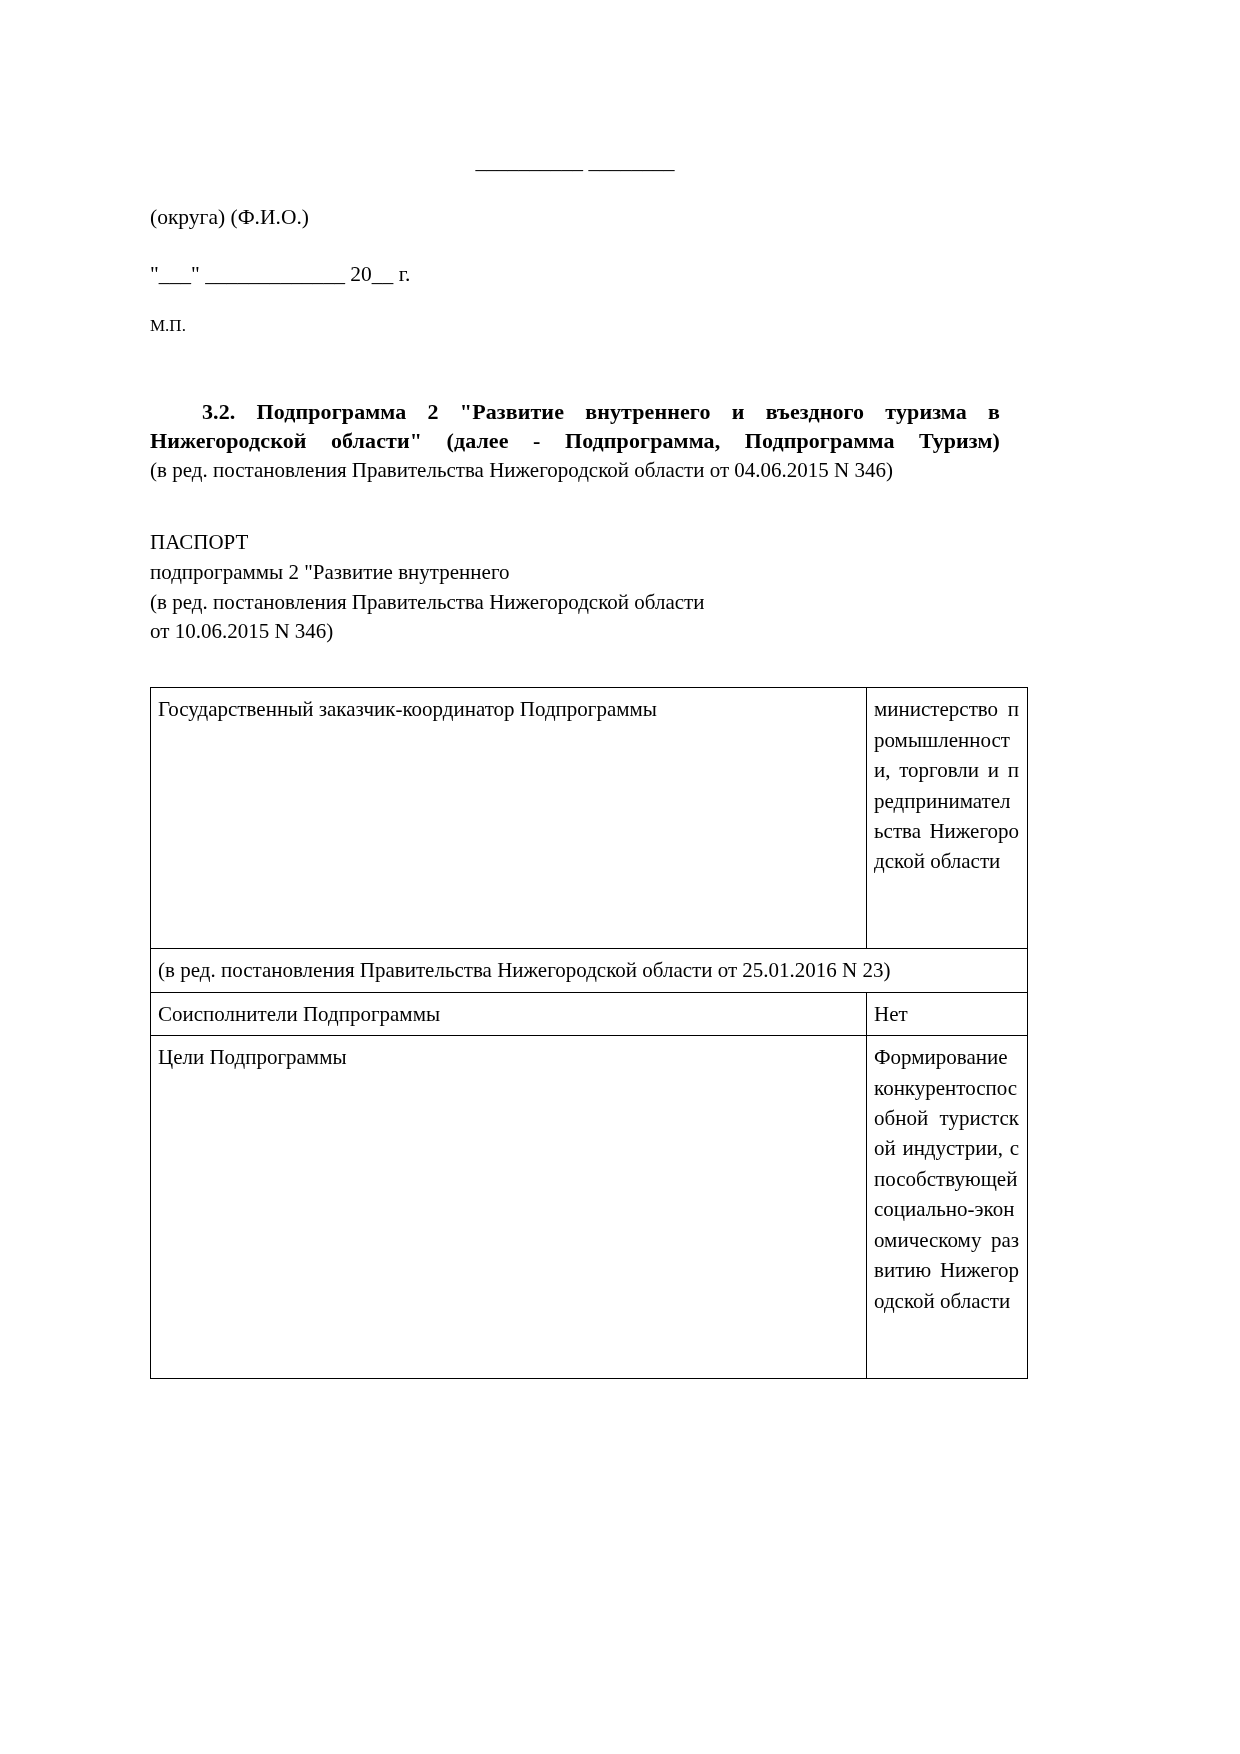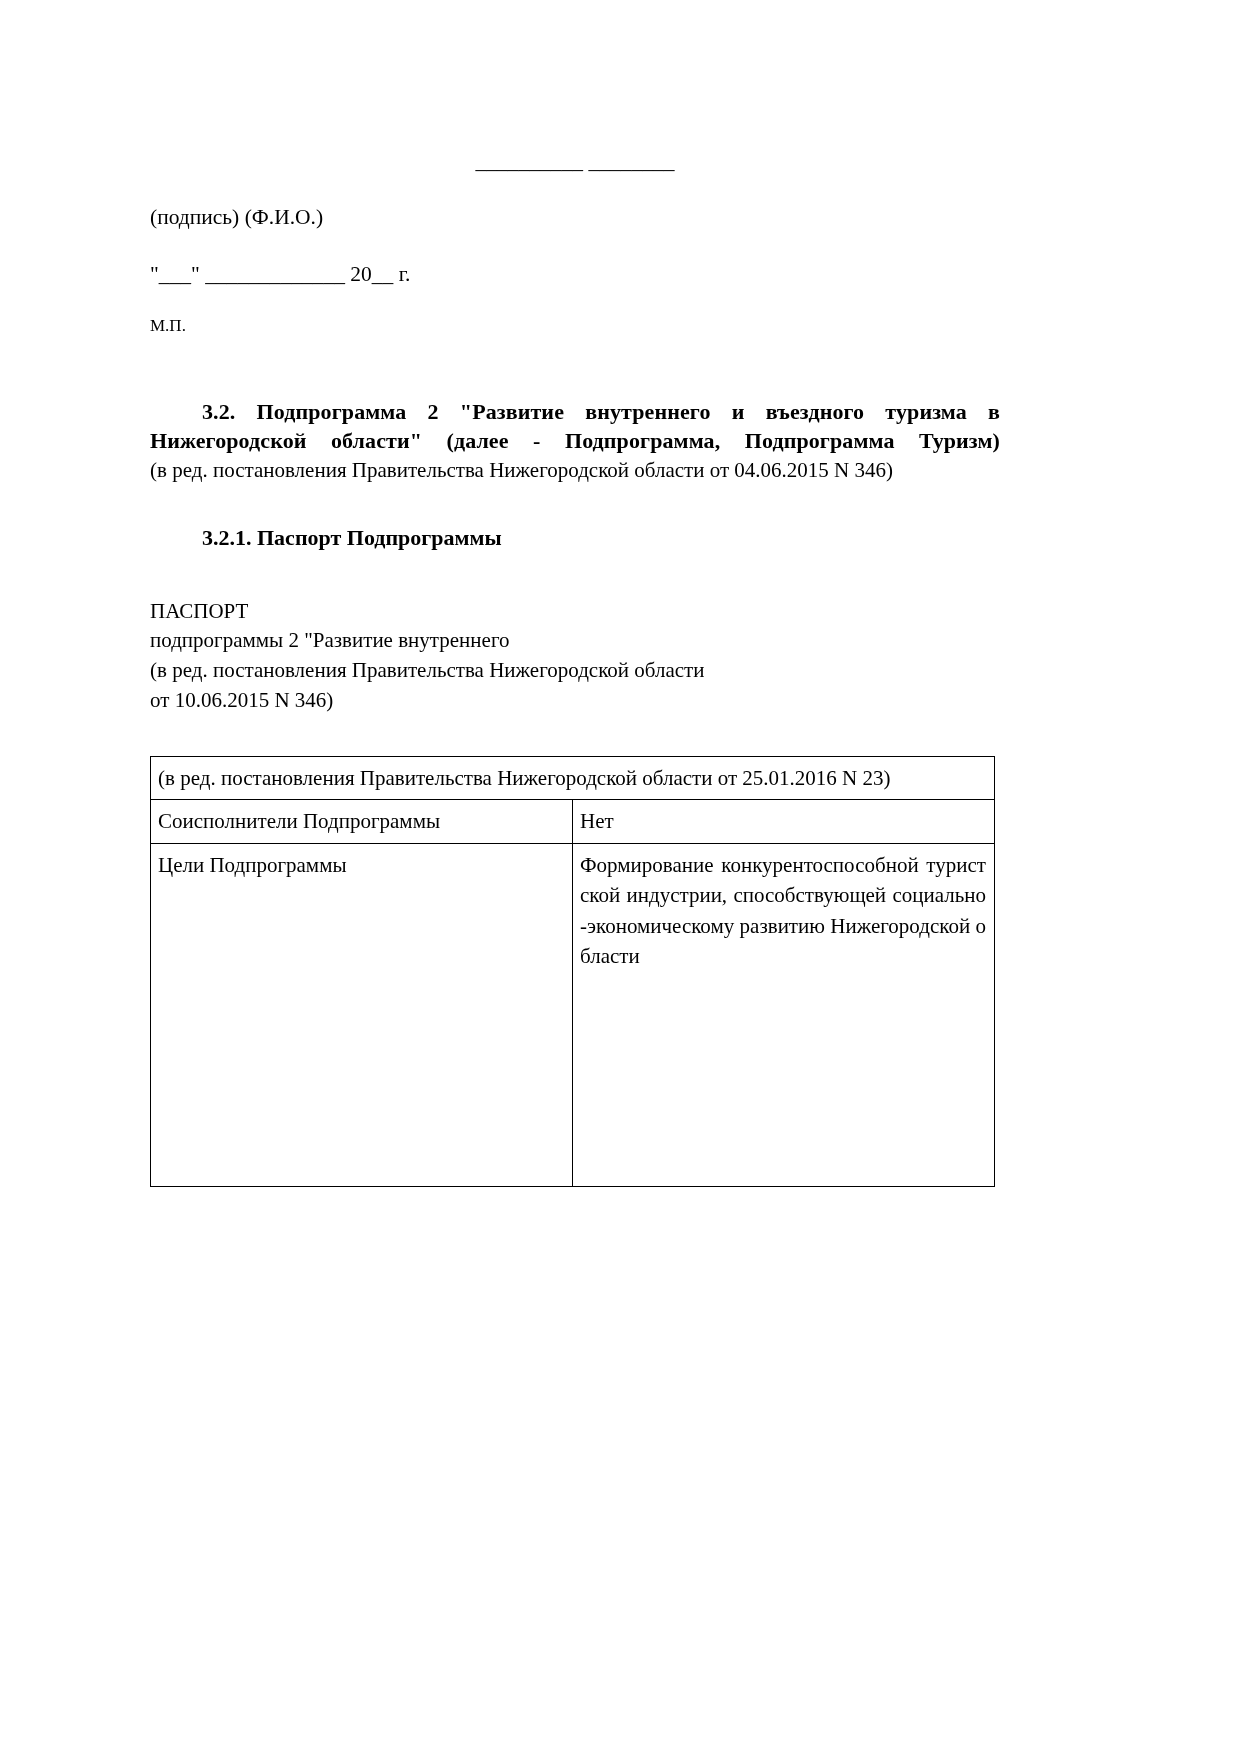--- a/index.html
+++ b/index.html
@@ -136,44 +136,47 @@
 </head>
 <body>
 
 <div class="page" data-interactable="false">
   <div class="doc-body" data-interactable="false">
 
     <section data-interactable="false">
 
       <p class="sign-rule" data-interactable="false">__________ ________</p>
 
-      <p class="sign-small" data-interactable="false">(подпись) (Ф.И.О.)</p>
+      <p class="sign-small" data-interactable="false">(округа) (Ф.И.О.)</p>
 
       <p class="sign-date" data-interactable="false">"___" _____________ 20__ г.</p>
 
       <p class="mp" data-interactable="false">М.П.</p>
     </section>
 
     <section data-interactable="false">
       <h2 class="sub-heading" data-interactable="false"><span data-interactable="false">3.2. Подпрограмма 2 "Развитие внутреннего и въездного туризма в</span><span class="l2" data-interactable="false">Нижегородской области" (далее - Подпрограмма, Подпрограмма Туризм)</span></h2>
 
       <p class="ed-note" data-interactable="false">(в ред. постановления Правительства Нижегородской области от 04.06.2015 N 346)</p>
     </section>
 
-    <h3 class="passport-heading" data-interactable="false">3.2.1. Паспорт Подпрограммы</h3>
 
     <div class="passport-caption" data-interactable="false">
       <div data-interactable="false">ПАСПОРТ</div>
       <div data-interactable="false">подпрограммы 2 "Развитие внутреннего</div>
       <div data-interactable="false">(в ред. постановления Правительства Нижегородской области</div>
       <div data-interactable="false">от 10.06.2015 N 346)</div>
     </div>
 
     <table class="passport-table" data-interactable="false">
       <tbody>
+        <tr data-interactable="false">
+          <td class="col-label cell-tall-1" data-interactable="false">Государственный заказчик-координатор Подпрограммы</td>
+          <td class="col-value cell-tall-1" data-interactable="false">министерство промышленности, торговли и предпринимательства Нижегородской области</td>
+        </tr>
         <tr data-interactable="false">
           <td class="full-span" colspan="2" data-interactable="false">(в ред. постановления Правительства Нижегородской области от 25.01.2016 N 23)</td>
         </tr>
         <tr data-interactable="false">
           <td class="col-label" data-interactable="false">Соисполнители Подпрограммы</td>
           <td class="col-value" data-interactable="false">Нет</td>
         </tr>
         <tr data-interactable="false">
           <td class="col-label cell-tall-2" data-interactable="false">Цели Подпрограммы</td>
           <td class="col-value cell-tall-2" data-interactable="false">Формирование конкурентоспособной туристской индустрии, способствующей социально-экономическому развитию Нижегородской области</td>

